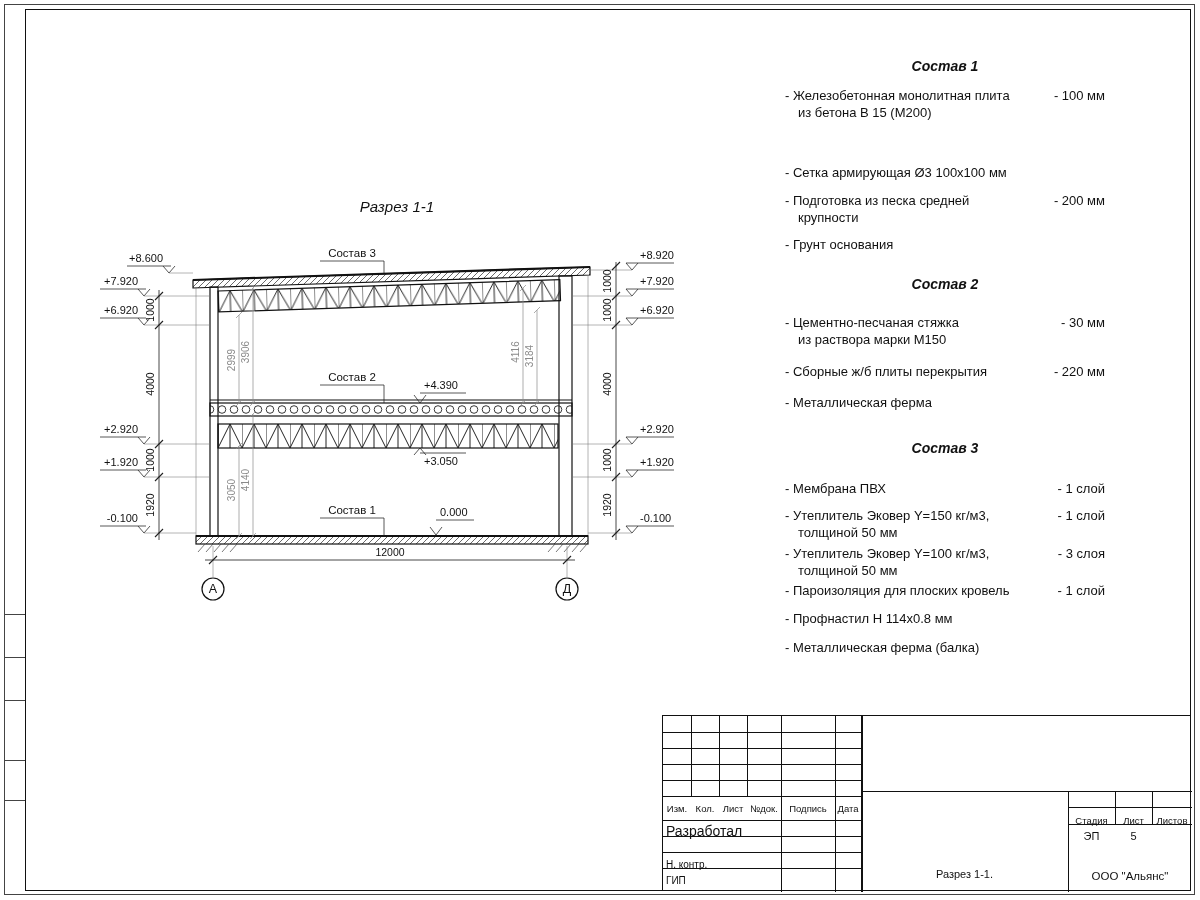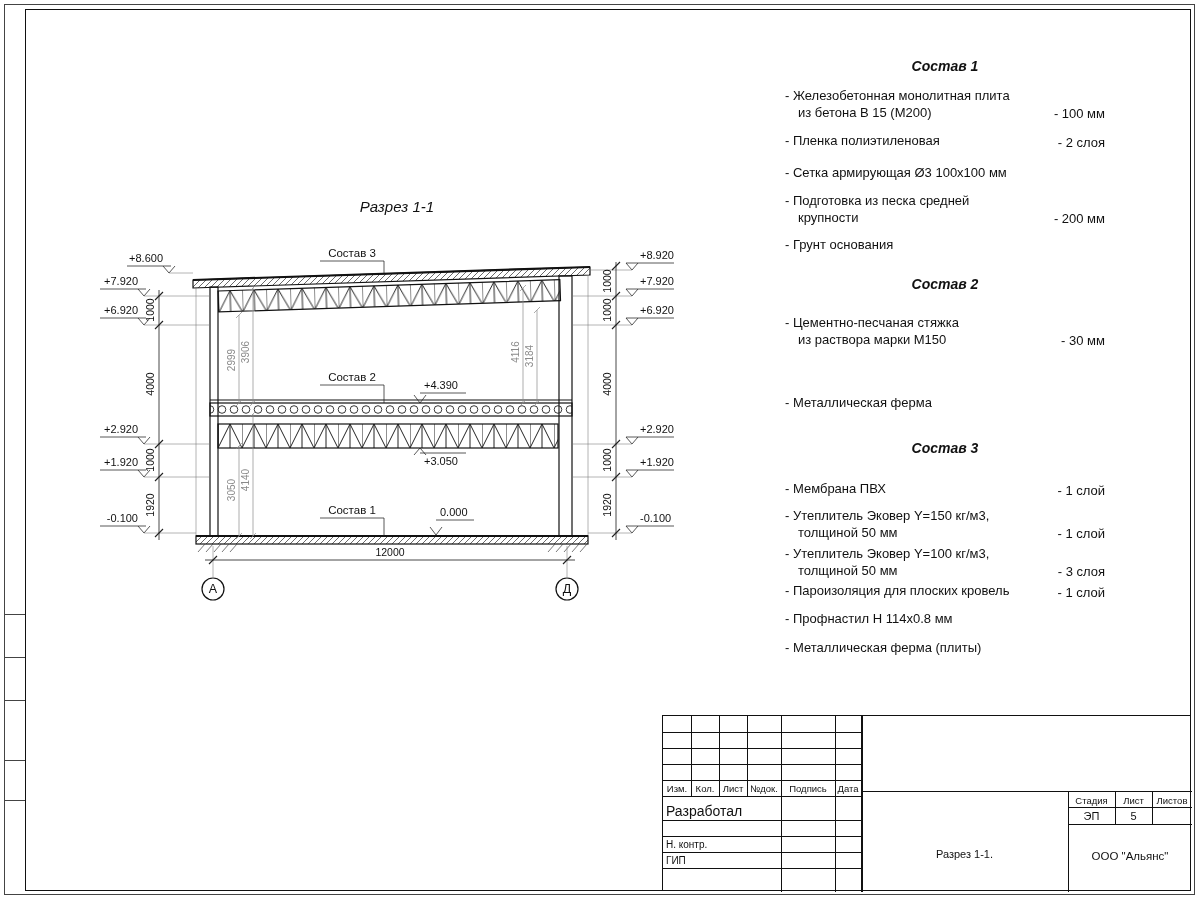--- a/index.html
+++ b/index.html
@@ -29,31 +29,31 @@
   .tick{stroke:#222;stroke-width:1.1;fill:none;}
   .ext{stroke:#777;stroke-width:.55;fill:none;}
   .mline{stroke:#222;stroke-width:.75;fill:none;}
   .gline{stroke:#8a8a8a;stroke-width:.7;fill:none;}
 
   
   .specs{position:absolute;left:785px;top:50px;width:320px;height:630px;}
   .spec-heading{position:absolute;left:0;width:100%;text-align:center;
                 font-size:14px;font-weight:bold;font-style:italic;}
   .spec-item{position:absolute;left:0;width:100%;display:flex;
-             justify-content:space-between;align-items:flex-end;}
+             justify-content:space-between;}
   .spec-text{font-size:13px;line-height:16.5px;white-space:pre-line;
              padding-left:13px;text-indent:-13px;}
   .spec-value{font-size:13px;white-space:nowrap;margin-left:20px;}
 
   
   .tb{position:absolute;left:662px;top:715px;width:529px;height:176px;
       border-left:1.6px solid #111;border-top:1.6px solid #111;box-sizing:border-box;}
   .tb .h{position:absolute;height:1px;background:#111;}
   .tb .v{position:absolute;width:1px;background:#111;}
-  .tb .lbl{position:absolute;font-size:9.5px;white-space:nowrap;}
+  .tb .lbl{position:absolute;font-size:9.5px;white-space:nowrap;margin-top:20px;}
   .tb .ctr{text-align:center;}
 </style>
 </head>
 <body>
 
 <div class="frame-outer"></div>
 <div class="frame-inner"></div>
 <div class="mline-h" style="top:614px"></div>
 <div class="mline-h" style="top:657px"></div>
 <div class="mline-h" style="top:700px"></div>
@@ -263,24 +263,20 @@
 </svg>
 
 <div class="specs">
   <div class="spec-heading" style="top:8px">Состав 1</div>
 
   <div class="spec-item" style="top:38px">
     <div class="spec-text">- Железобетонная  монолитная плита
 из бетона В 15 (М200)</div>
     <div class="spec-value">- 100 мм</div>
   </div>
-  <div class="spec-item" style="top:83px">
-    <div class="spec-text">- Пленка полиэтиленовая</div>
-    <div class="spec-value">- 2 слоя</div>
-  </div>
   <div class="spec-item" style="top:115px">
     <div class="spec-text">- Сетка армирующая Ø3 100х100 мм</div>
     <div class="spec-value"></div>
   </div>
   <div class="spec-item" style="top:143px">
     <div class="spec-text">- Подготовка из песка средней
 крупности</div>
     <div class="spec-value">- 200 мм</div>
   </div>
   <div class="spec-item" style="top:187px">
@@ -288,20 +284,24 @@
     <div class="spec-value"></div>
   </div>
 
   <div class="spec-heading" style="top:226px">Состав 2</div>
 
   <div class="spec-item" style="top:265px">
     <div class="spec-text">- Цементно-песчаная стяжка
 из раствора марки М150</div>
     <div class="spec-value">- 30 мм</div>
   </div>
+  <div class="spec-item" style="top:314px">
+    <div class="spec-text">- Сборные ж/б плиты перекрытия</div>
+    <div class="spec-value">- 220 мм</div>
+  </div>
   <div class="spec-item" style="top:345px">
     <div class="spec-text">- Металлическая ферма</div>
     <div class="spec-value"></div>
   </div>
 
   <div class="spec-heading" style="top:390px">Состав 3</div>
 
   <div class="spec-item" style="top:431px">
     <div class="spec-text">- Мембрана ПВХ</div>
     <div class="spec-value">- 1 слой</div>
@@ -318,21 +318,21 @@
   </div>
   <div class="spec-item" style="top:533px">
     <div class="spec-text">- Пароизоляция для плоских кровель</div>
     <div class="spec-value">- 1 слой</div>
   </div>
   <div class="spec-item" style="top:561px">
     <div class="spec-text">- Профнастил Н 114х0.8 мм</div>
     <div class="spec-value"></div>
   </div>
   <div class="spec-item" style="top:590px">
-    <div class="spec-text">- Металлическая ферма (плиты)</div>
+    <div class="spec-text">- Металлическая ферма (балка)</div>
     <div class="spec-value"></div>
   </div>
 </div>
 
 <div class="tb">
 
   <div class="h" style="top:16px;left:0;width:198px"></div>
   <div class="h" style="top:32px;left:0;width:198px"></div>
   <div class="h" style="top:48px;left:0;width:198px"></div>
   <div class="h" style="top:64px;left:0;width:198px"></div>

